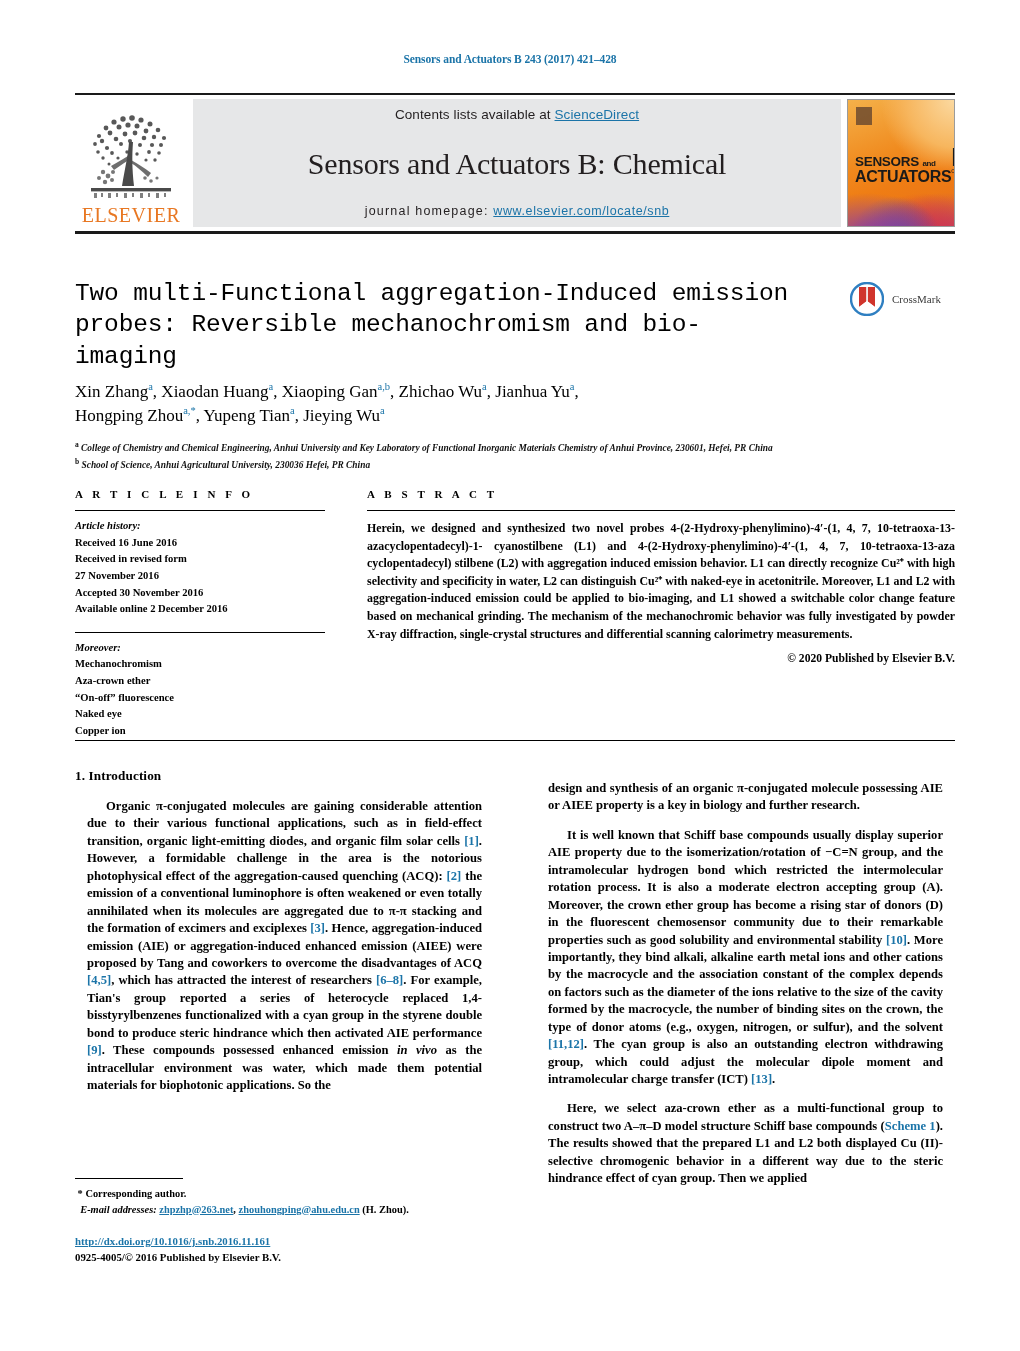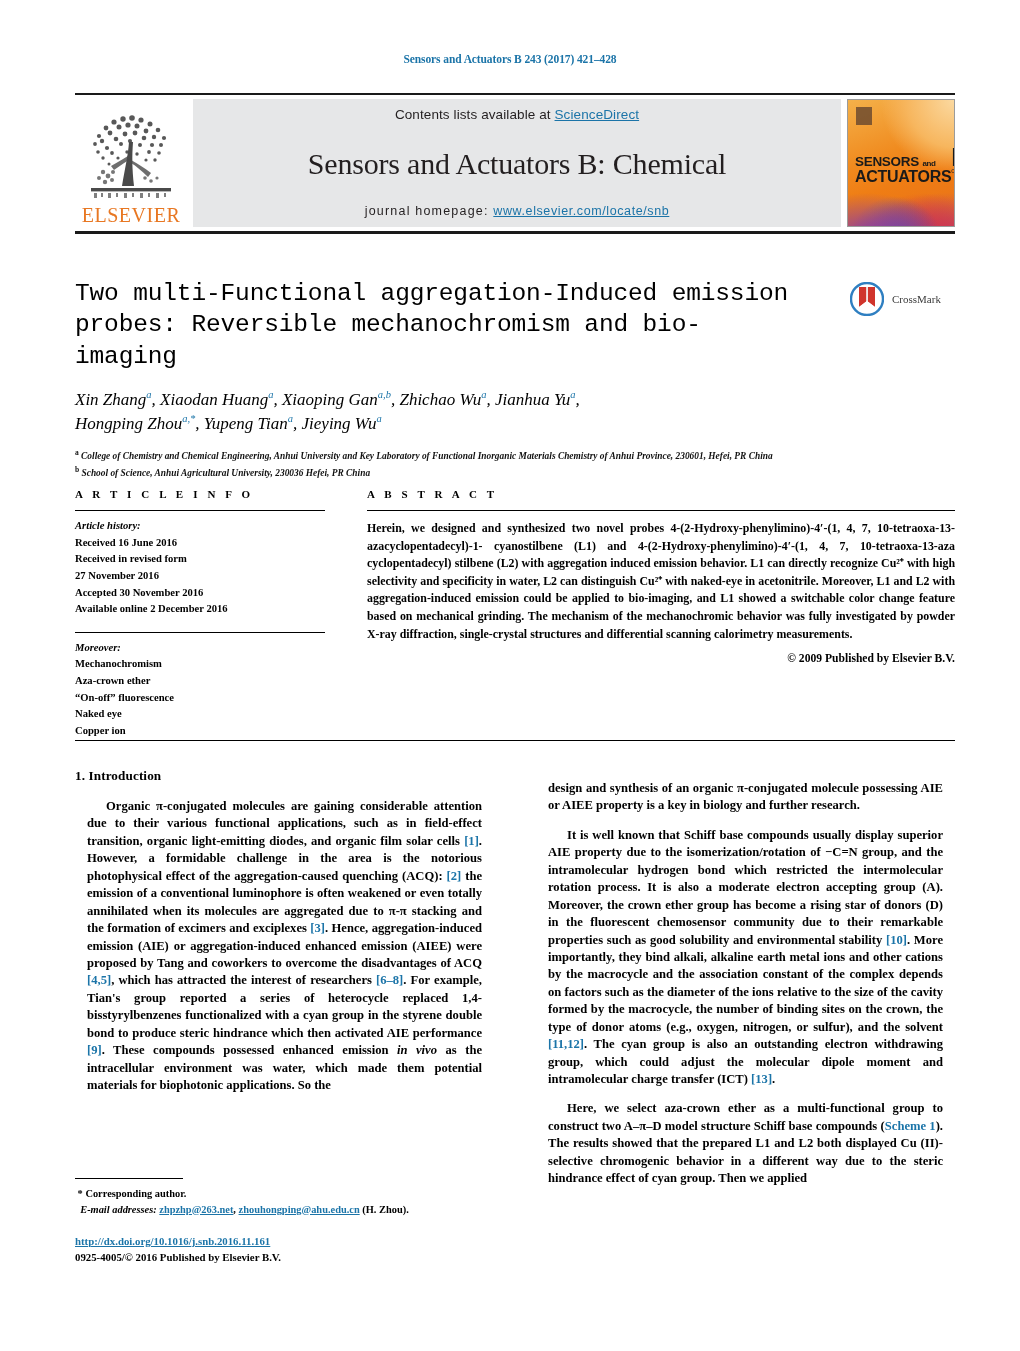--- a/index.html
+++ b/index.html
@@ -198,26 +198,25 @@
     align-items: center;
     gap: 8px;
   }
   .crossmark-word {
     font-family: "Liberation Serif", serif;
     font-size: 11px;
     color: #3b3b3b;
   }
 
   .authors {
-    margin-top: 16px;
+    margin-top: 8px;
     font-family: "Liberation Serif", serif;
     font-size: 17px;
     line-height: 1.42;
     width: 760px;
-    font-style: italic;
   }
   .authors sup { color: #1b74a8; font-size: 10.5px; vertical-align: super; }
   .affils {
     margin-top: 11px;
     font-family: "Liberation Serif", serif;
     font-style: italic;
     font-weight: bold;
     font-size: 9.4px;
     line-height: 1.5;
     color: #111;
@@ -518,21 +517,21 @@
         <div>“On-off” fluorescence</div>
         <div>Naked eye</div>
         <div>Copper ion</div>
       </div>
     </div>
 
     <div class="col-abstract">
       <div class="section-caps">A B S T R A C T</div>
       <div class="hr-thin-abs"></div>
       <div class="abstract-text">Herein, we designed and synthesized two novel probes 4-(2-Hydroxy-phenylimino)-4′-(1, 4, 7, 10-tetraoxa-13-azacyclopentadecyl)-1- cyanostilbene (L1) and 4-(2-Hydroxy-phenylimino)-4′-(1, 4, 7, 10-tetraoxa-13-aza cyclopentadecyl) stilbene (L2) with aggregation induced emission behavior. L1 can directly recognize Cu²⁺ with high selectivity and specificity in water, L2 can distinguish Cu²⁺ with naked-eye in acetonitrile. Moreover, L1 and L2 with aggregation-induced emission could be applied to bio-imaging, and L1 showed a switchable color change feature based on mechanical grinding. The mechanism of the mechanochromic behavior was fully investigated by powder X-ray diffraction, single-crystal structures and differential scanning calorimetry measurements.</div>
-      <div class="abstract-copy">© 2009 Published by Elsevier B.V.</div>
+      <div class="abstract-copy">© 2020 Published by Elsevier B.V.</div>
     </div>
 
   </div>
 
   <div class="rule-wide"></div>
 
   <div class="body-cols">
     <div class="bcol">
       <h2 class="sec-head">1. Introduction</h2>
       <p class="para">Organic π-conjugated molecules are gaining considerable attention due to their various functional applications, such as in field-effect transition, organic light-emitting diodes, and organic film solar cells <span class="ref">[1]</span>. However, a formidable challenge in the area is the notorious photophysical effect of the aggregation-caused quenching (ACQ): <span class="ref">[2]</span> the emission of a conventional luminophore is often weakened or even totally annihilated when its molecules are aggregated due to π-π stacking and the formation of excimers and exciplexes <span class="ref">[3]</span>. Hence, aggregation-induced emission (AIE) or aggregation-induced enhanced emission (AIEE) were proposed by Tang and coworkers to overcome the disadvantages of ACQ <span class="ref">[4,5]</span>, which has attracted the interest of researchers <span class="ref">[6–8]</span>. For example, Tian's group reported a series of heterocycle replaced 1,4-bisstyrylbenzenes functionalized with a cyan group in the styrene double bond to produce steric hindrance which then activated AIE performance <span class="ref">[9]</span>. These compounds possessed enhanced emission <span class="ital">in vivo</span> as the intracellular environment was water, which made them potential materials for biophotonic applications. So the</p>

